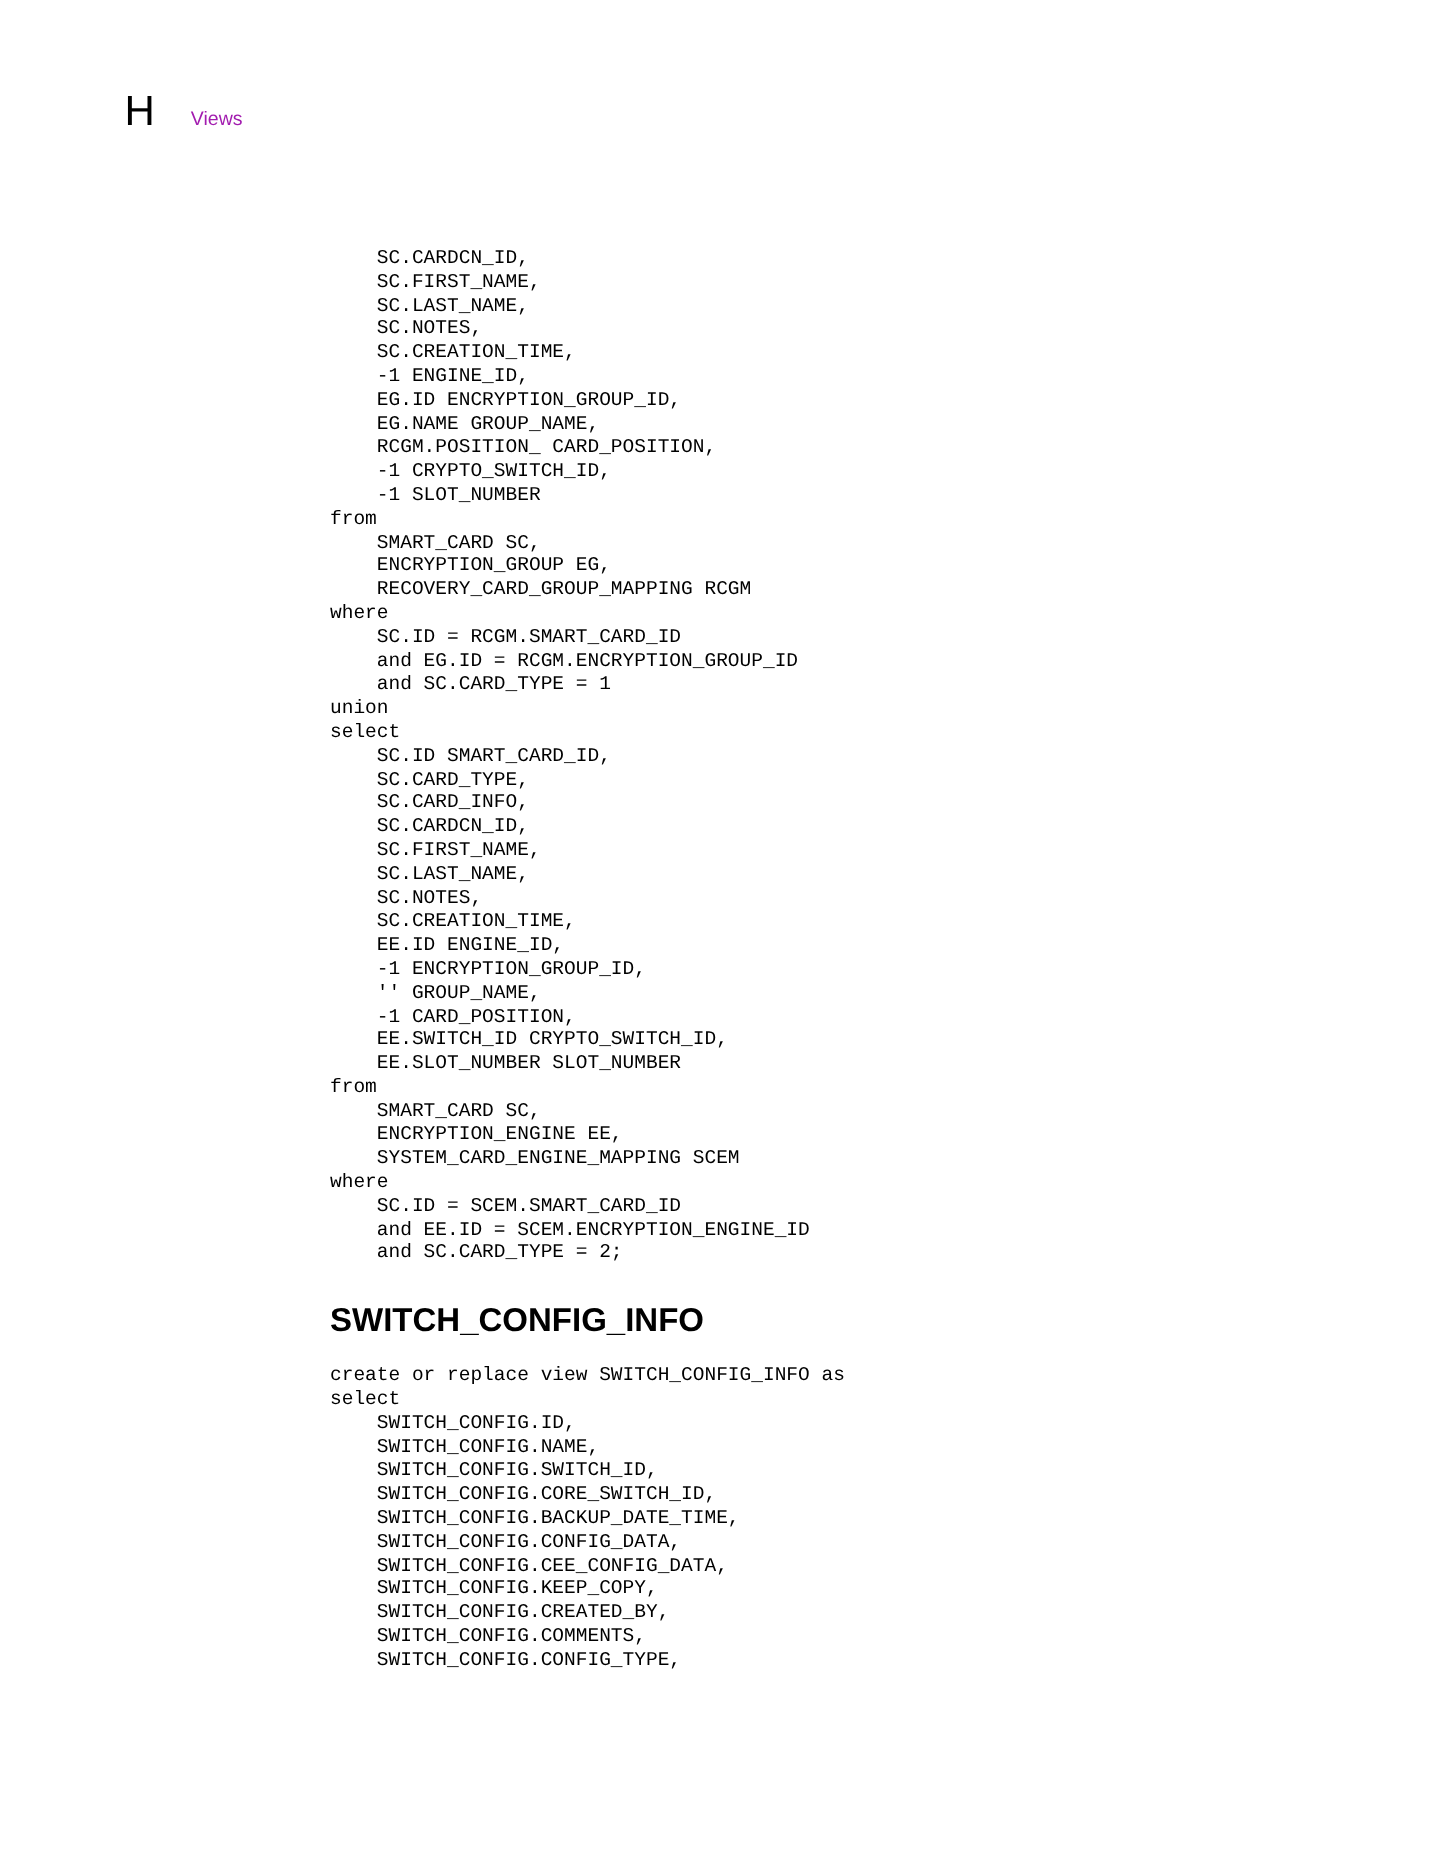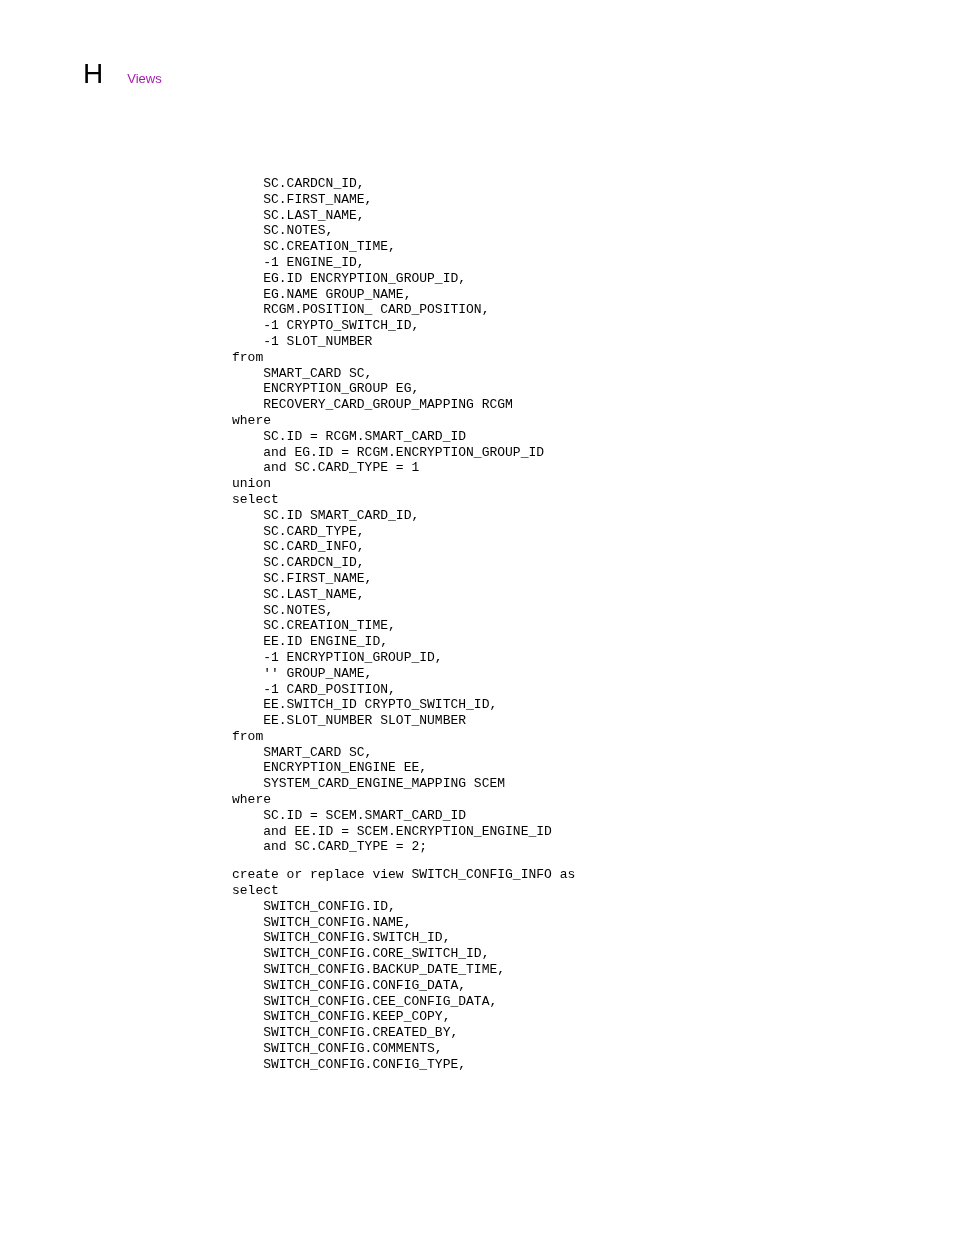--- a/index.html
+++ b/index.html
@@ -31,21 +31,21 @@
     color:#a21caf;
   }
   .content{
     padding:74px 0 0 220px;
     max-width:620px;
   }
   pre.code{
     font-family:"Courier New",Courier,monospace;
     font-size:13px;
     line-height:15.8px;
-    margin:12px;
+    margin:0;
     white-space:pre;
     color:#000;
   }
   h2.section{
     font-family:"Helvetica Neue",Helvetica,Arial,sans-serif;
     font-weight:700;
     font-size:22px;
     margin:24px 0 16px 0;
   }
 </style>
@@ -94,20 +94,21 @@
     EE.SWITCH_ID CRYPTO_SWITCH_ID,
     EE.SLOT_NUMBER SLOT_NUMBER
 from
     SMART_CARD SC,
     ENCRYPTION_ENGINE EE,
     SYSTEM_CARD_ENGINE_MAPPING SCEM
 where
     SC.ID = SCEM.SMART_CARD_ID
     and EE.ID = SCEM.ENCRYPTION_ENGINE_ID
     and SC.CARD_TYPE = 2;</pre>
+    <h2 class="section">SWITCH_CONFIG_INFO</h2>
     <pre class="code">create or replace view SWITCH_CONFIG_INFO as
 select
     SWITCH_CONFIG.ID,
     SWITCH_CONFIG.NAME,
     SWITCH_CONFIG.SWITCH_ID,
     SWITCH_CONFIG.CORE_SWITCH_ID,
     SWITCH_CONFIG.BACKUP_DATE_TIME,
     SWITCH_CONFIG.CONFIG_DATA,
     SWITCH_CONFIG.CEE_CONFIG_DATA,
     SWITCH_CONFIG.KEEP_COPY,

